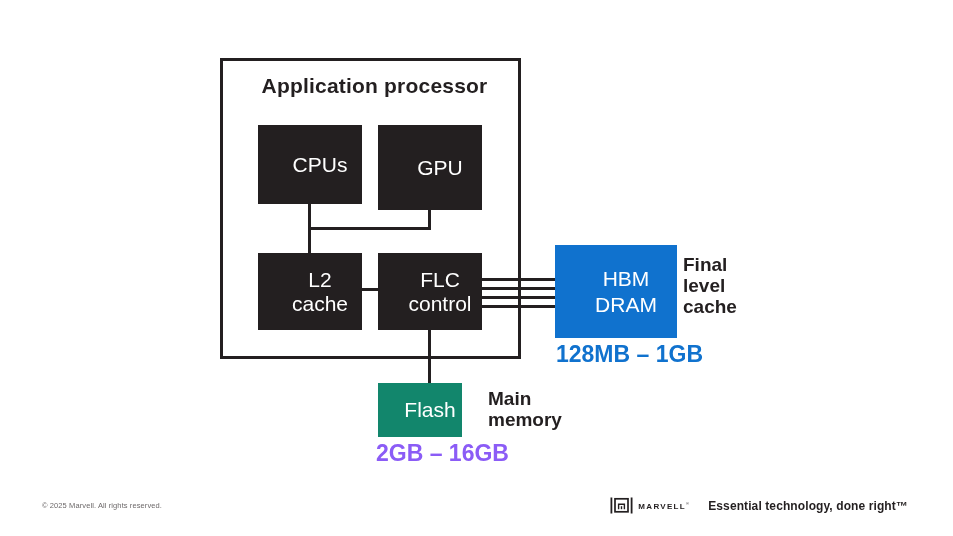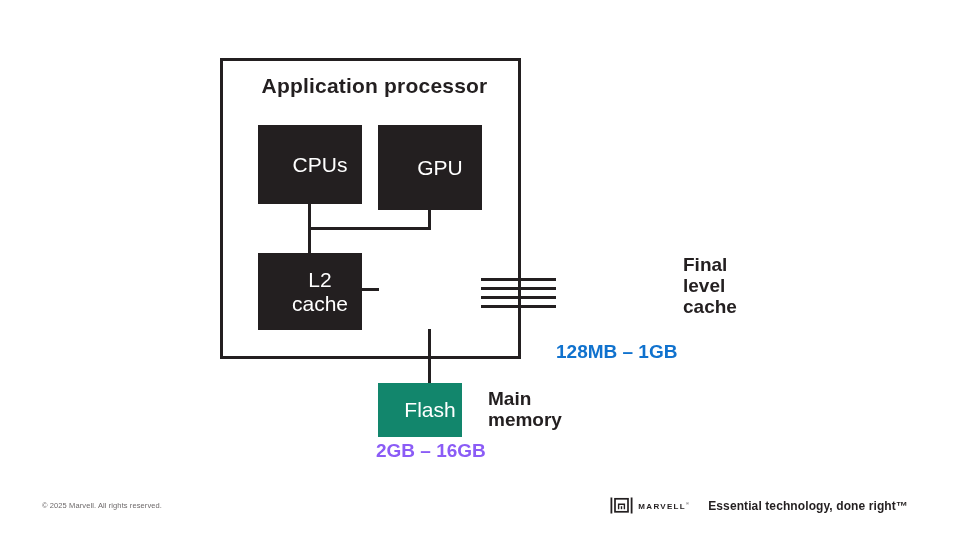--- a/index.html
+++ b/index.html
@@ -61,21 +61,21 @@
   .ln-hbm-4     { left: 481px; top: 305px; width: 75px; height: 3px; }
   .ln-flc-down  { left: 428px; top: 329px; width: 3px; height: 56px; }
 
   
   .annotation {
     font-size: 19px; font-weight: bold; color: #231f20;
     line-height: 21px; white-space: pre-line;
   }
   .anno-flc   { left: 683px; top: 254px; }
   .anno-main  { left: 488px; top: 388px; }
-  .caption { font-size: 19px; font-weight: 600; }
+  .caption { font-size: 23px; font-weight: 600; }
   .cap-hbm   { left: 556px; top: 341px; color: #1072ce; }
   .cap-flash { left: 376px; top: 440px; color: #8b5cf6; }
 
   
   .copyright {
     left: 42px; top: 501px;
     font-size: 7.5px; color: #6d696a; letter-spacing: 0.1px;
   }
   .footer-right {
     right: 45px; top: 496px;
@@ -107,20 +107,24 @@
   <div class="abs line ln-hbm-1"></div>
   <div class="abs line ln-hbm-2"></div>
   <div class="abs line ln-hbm-3"></div>
   <div class="abs line ln-hbm-4"></div>
   <div class="abs line ln-flc-down"></div>
 
   <div class="abs node dark node-cpus">CPUs</div>
   <div class="abs node dark node-gpu">GPU</div>
   <div class="abs node dark node-l2">L2
 cache</div>
+  <div class="abs node dark node-flc">FLC
+control</div>
+  <div class="abs node blue node-hbm">HBM
+DRAM</div>
   <div class="abs node teal node-flash">Flash</div>
 
   <div class="abs annotation anno-flc">Final
 level
 cache</div>
   <div class="abs caption cap-hbm">128MB – 1GB</div>
   <div class="abs annotation anno-main">Main
 memory</div>
   <div class="abs caption cap-flash">2GB – 16GB</div>
 

